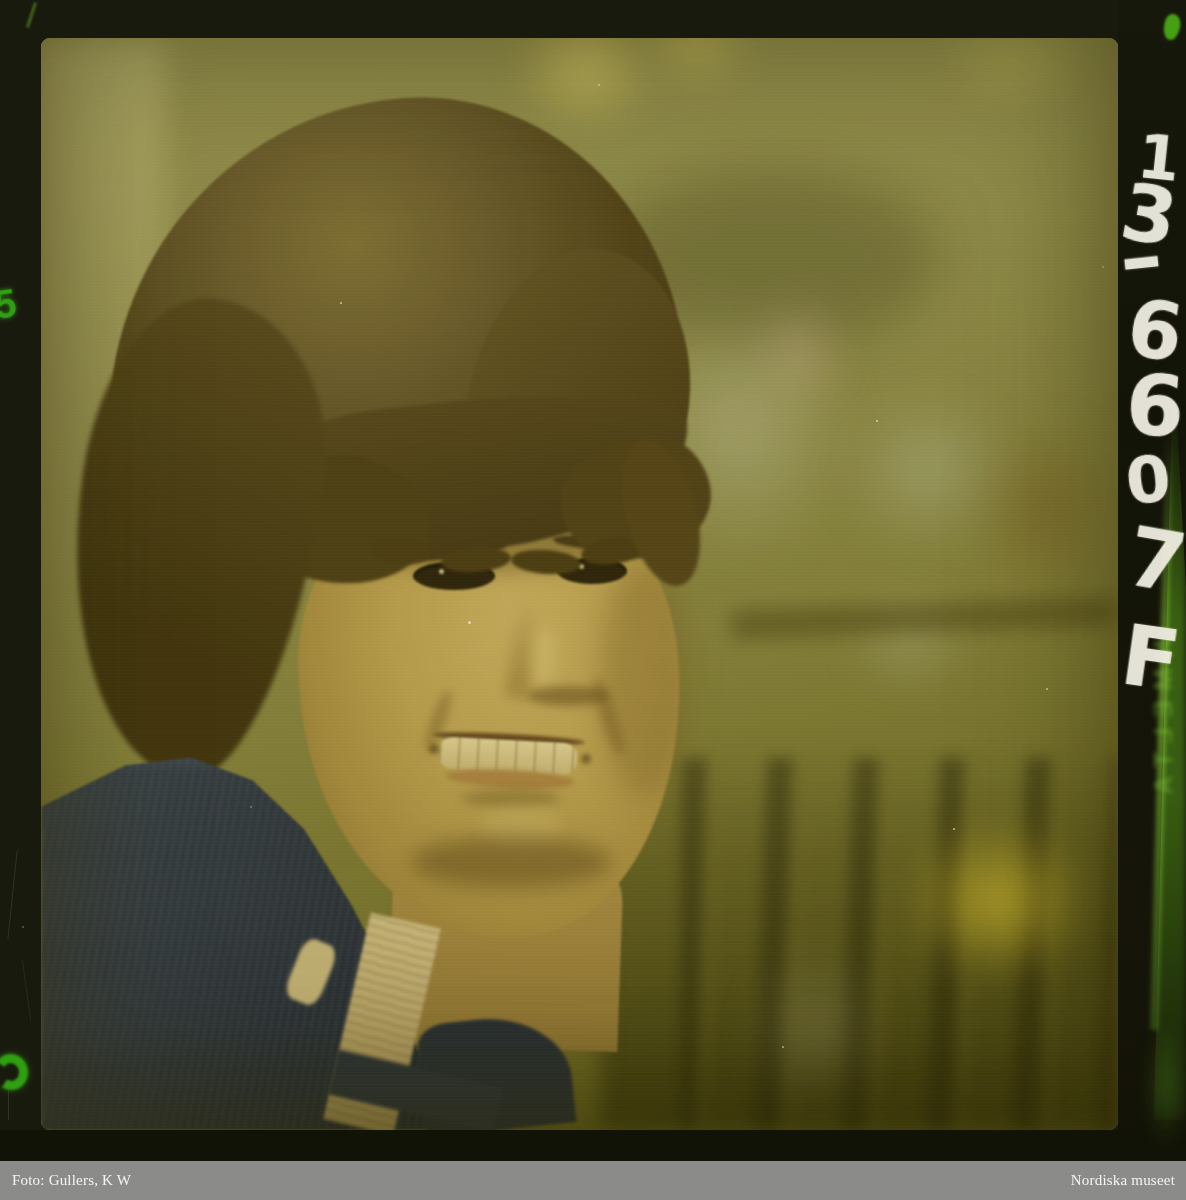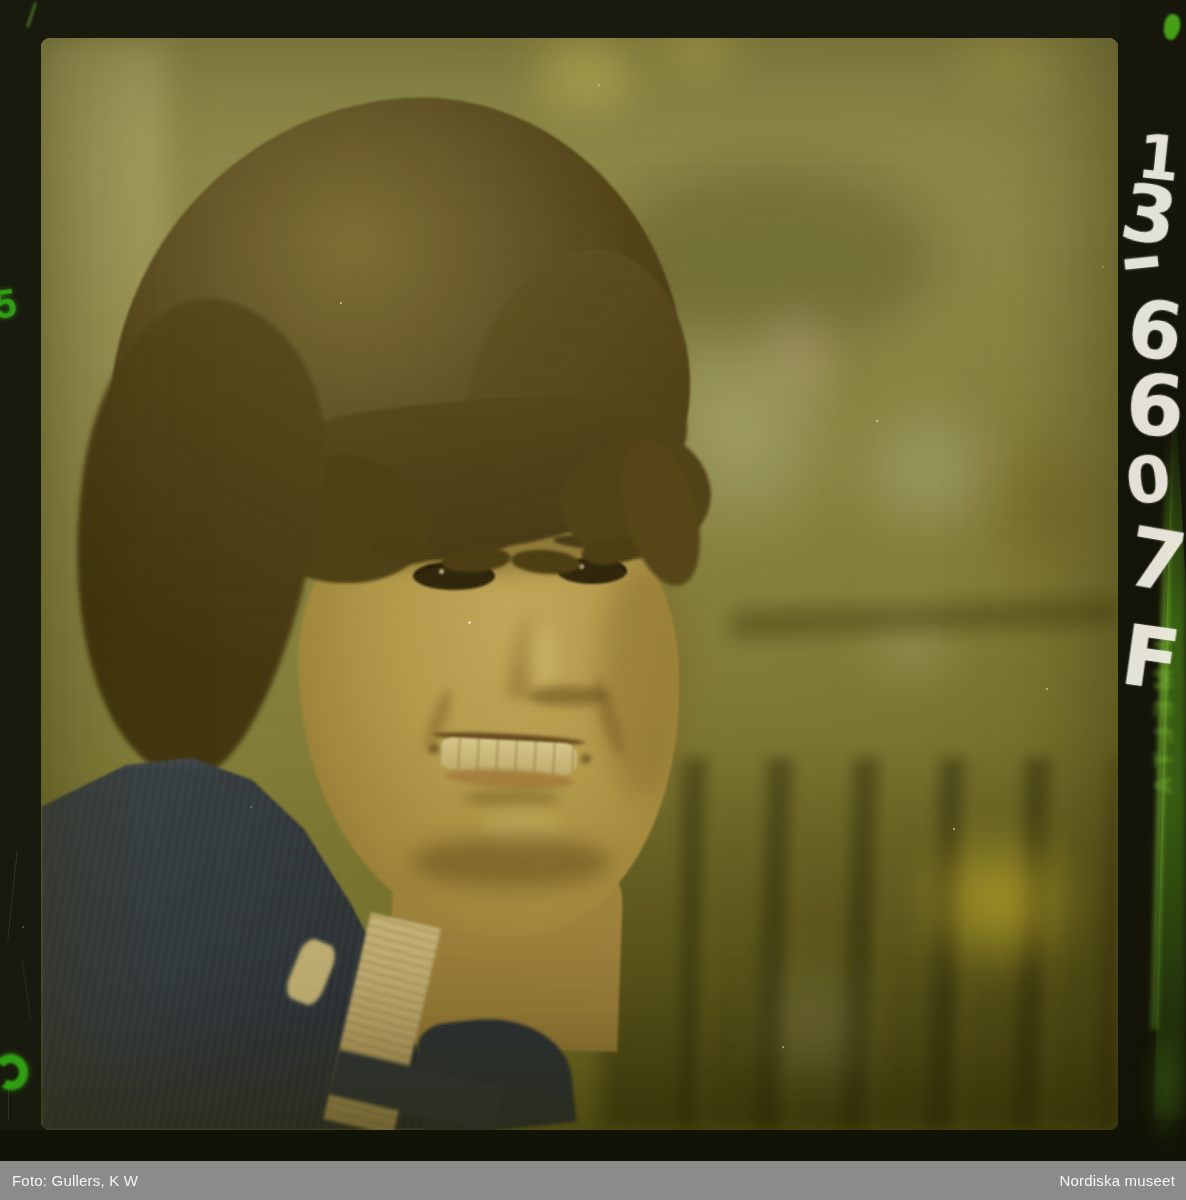--- a/index.html
+++ b/index.html
@@ -158,21 +158,21 @@
     background:linear-gradient(to bottom,rgba(150,220,60,0),rgba(140,215,55,.6) 40%,rgba(120,190,45,.3));}
   .spike-foot{left:1146px;top:1020px;width:40px;height:130px;border-radius:50%;filter:blur(8px);
     background:radial-gradient(ellipse,rgba(90,150,30,.35),transparent 70%);}
   .edge-text{left:1148px;top:640px;height:310px;writing-mode:vertical-rl;
     transform:scaleX(-1);font-size:26px;font-weight:700;letter-spacing:10px;
     color:rgba(150,215,70,.35);filter:blur(2px);}
   
   .footer{left:0;top:1161px;width:1186px;height:39px;background:#8b8b89;
     display:flex;align-items:center;justify-content:space-between;
     padding:0 11px 0 12px;font-size:15px;color:#f4f4f1;letter-spacing:.2px;}
-  .footer span{position:static;}
+  .footer span{position:static;font-family:Liberation Serif, serif;}
 </style>
 </head>
 <body>
 
 <div class="scan">
 
   <div class="border-right"></div>
   <div class="border-bottom"></div>
 
   <div class="photo">

